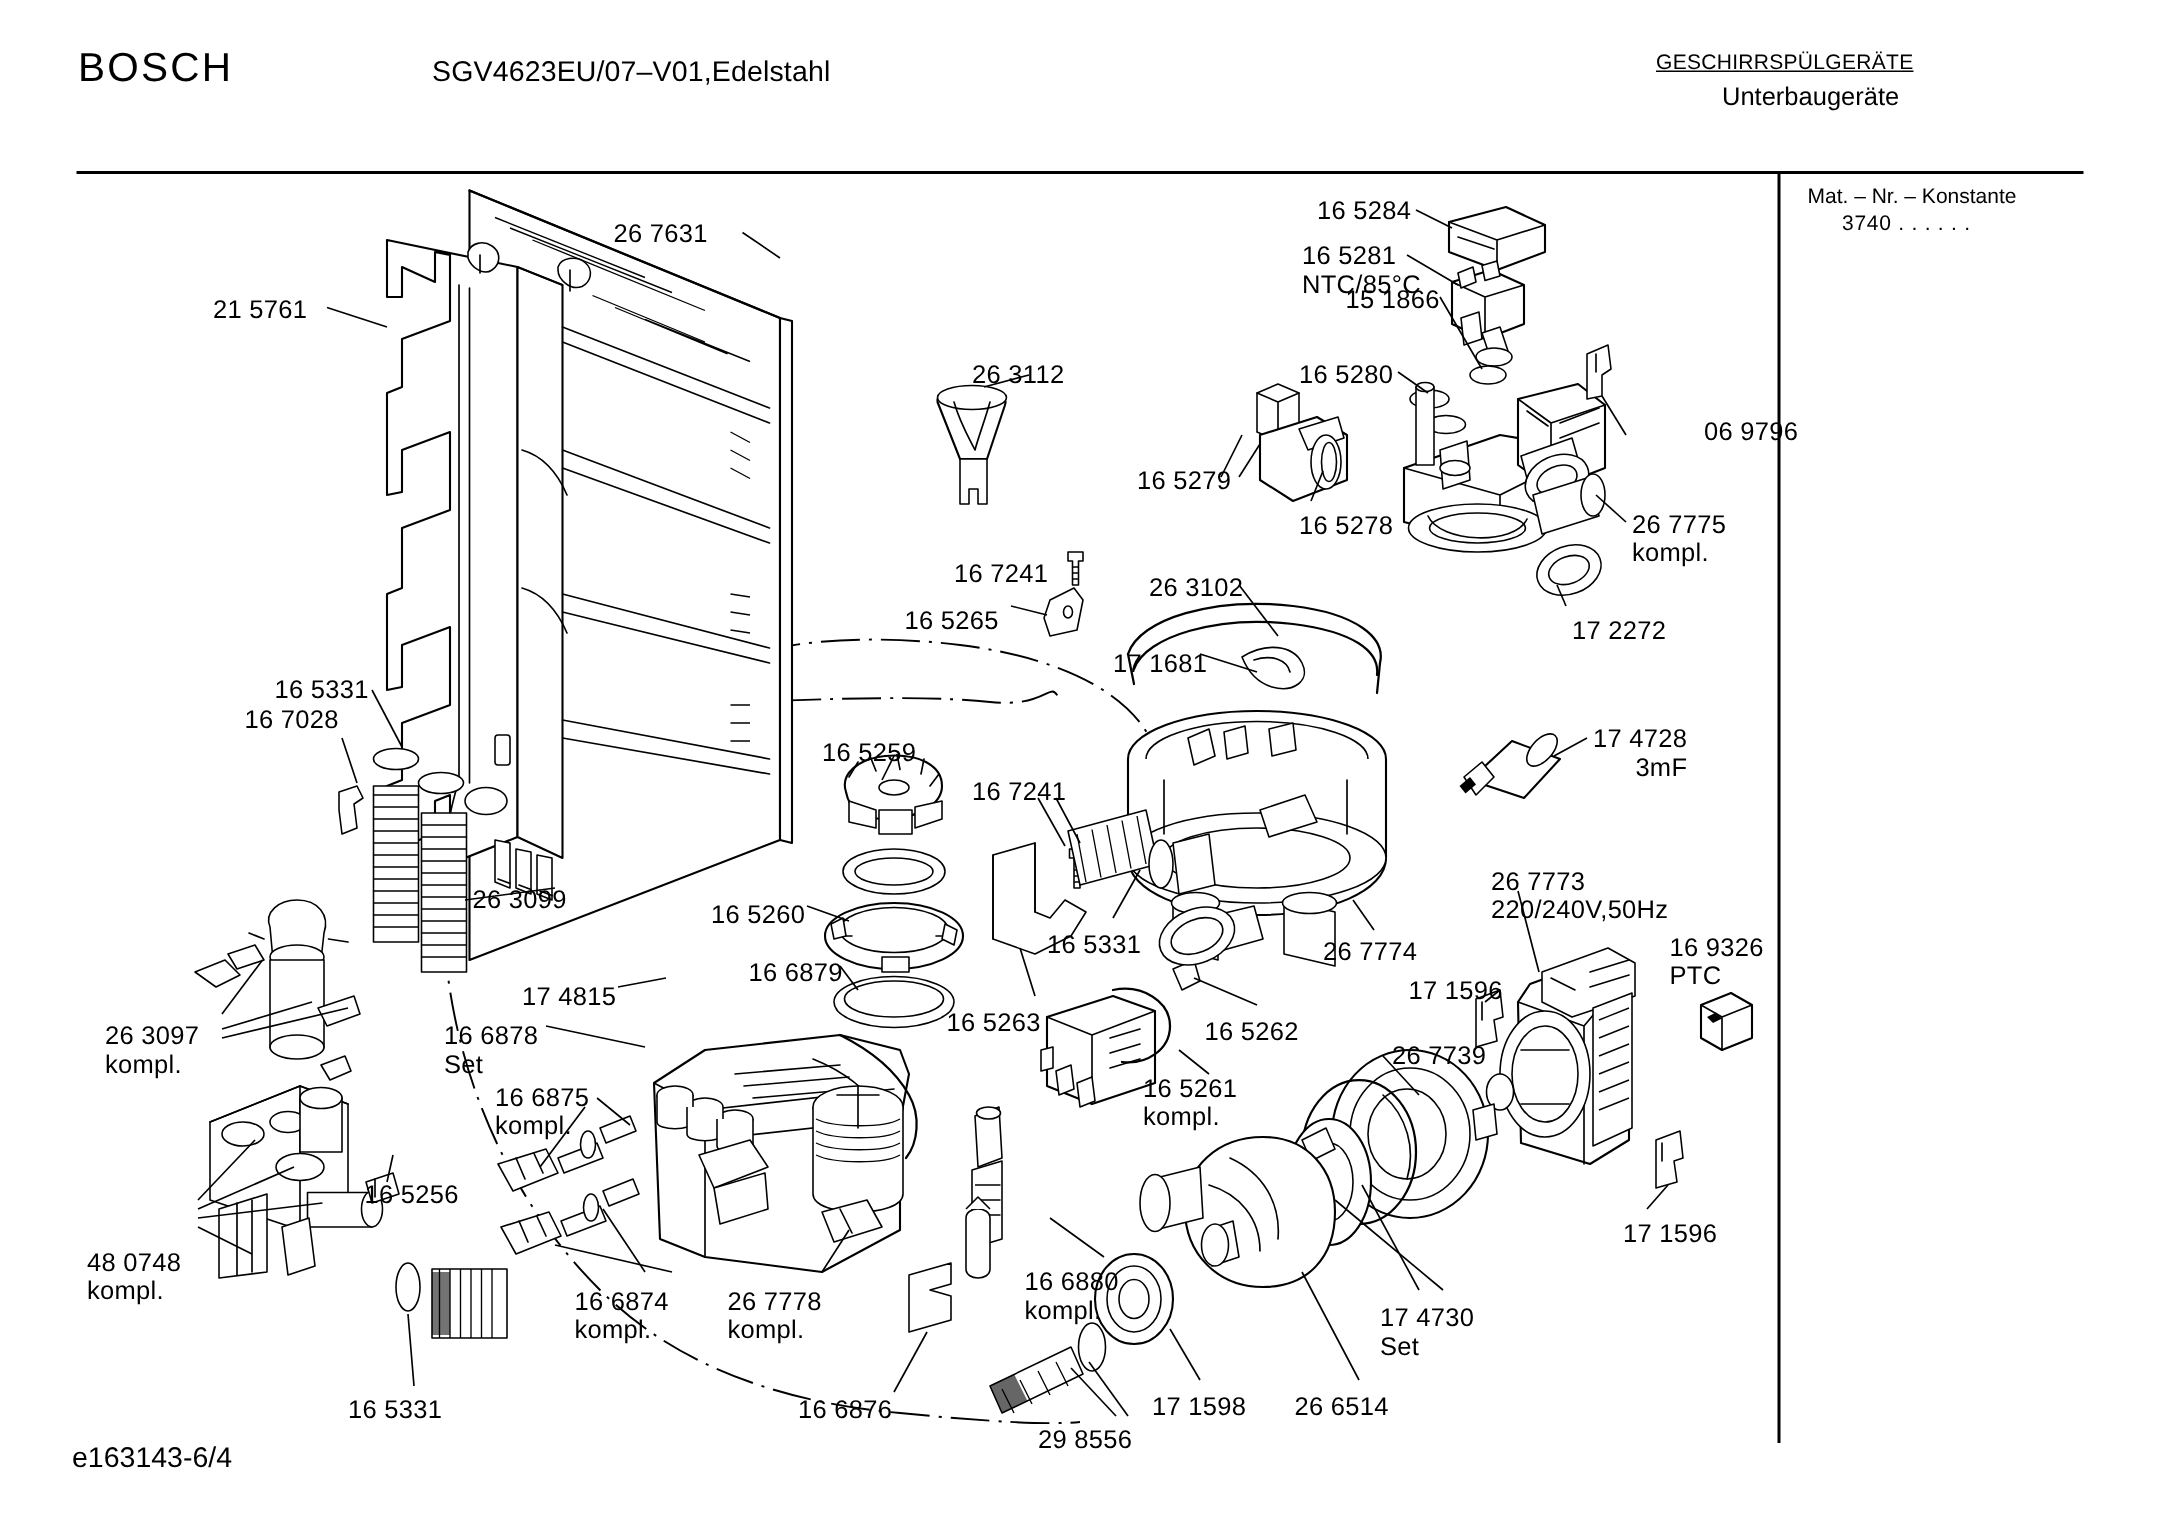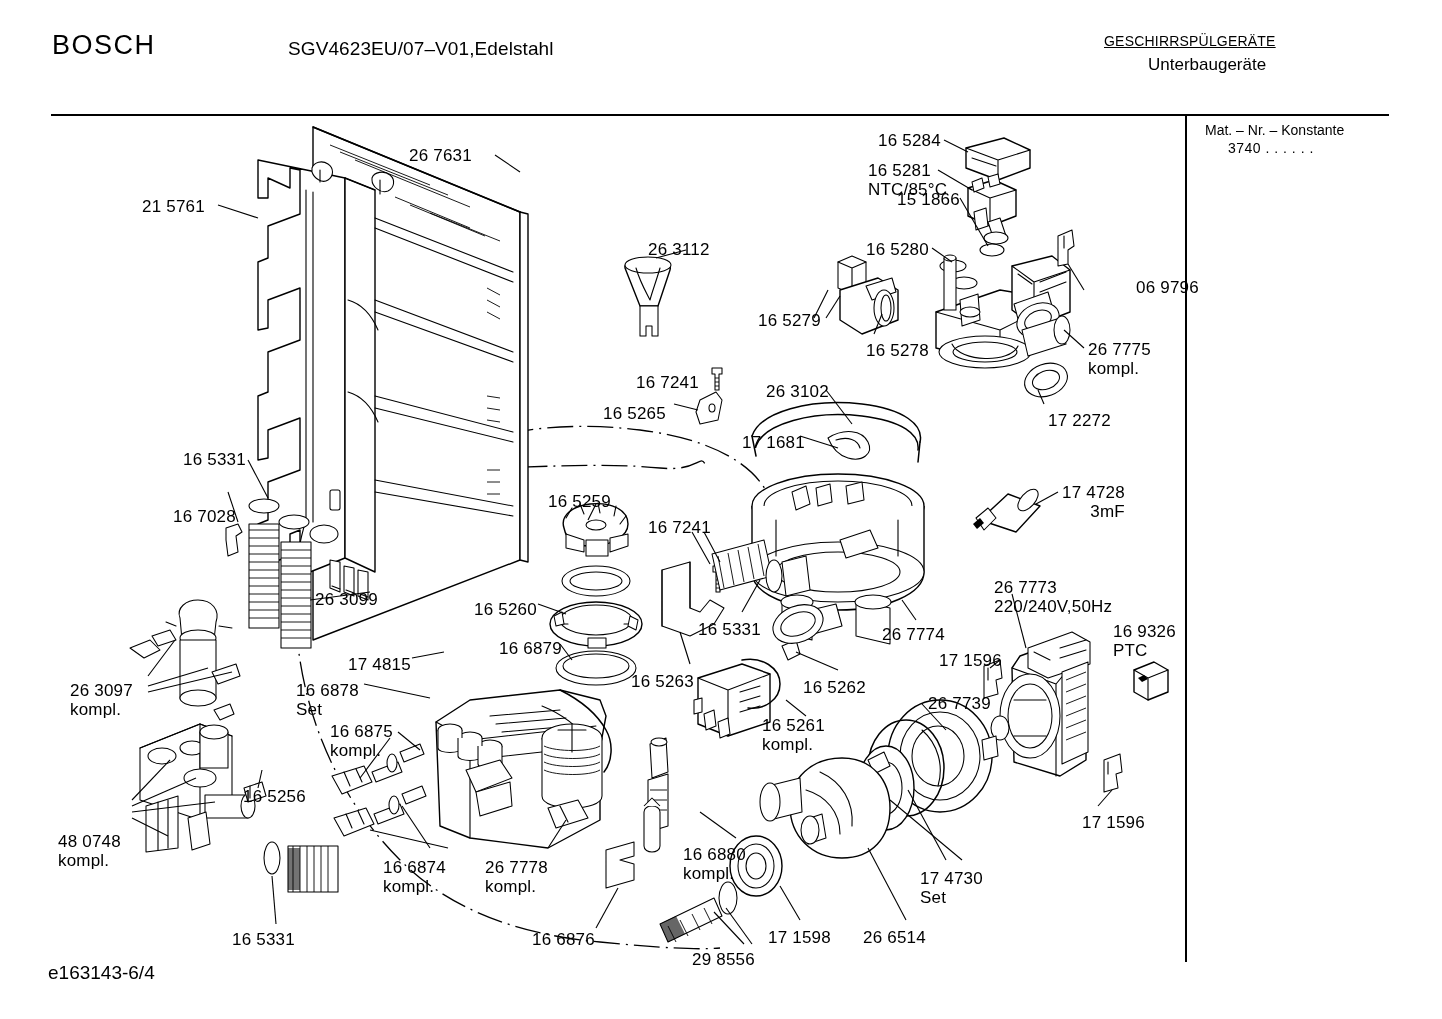--- a/index.html
+++ b/index.html
@@ -544,21 +544,21 @@
       <path d="M922,704 L946,730"></path>
       <path d="M946,860 L908,790"></path>
       <path d="M962,860 L890,800"></path>
     </g>
   </svg>
 
   <div id="labels">
       <div class="lbl" style="left: 142px; top: 197px;"><span>21 5761</span></div>
       <div class="lbl" style="left: 409px; top: 146px;"><span>26 7631</span></div>
       <div class="lbl" style="left: 183px; top: 450px;"><span>16 5331</span></div>
-      <div class="lbl" style="left: 163px; top: 507px; margin-left: 10px;"><span>16 7028</span></div>
+      <div class="lbl" style="left: 163px; top: 470px;"><span>16 7028</span></div>
       <div class="lbl" style="left: 315px; top: 590px;"><span>26 3099</span></div>
       <div class="lbl" style="left: 70px; top: 681px;"><span>26 3097</span><span class="sub">kompl.</span></div>
       <div class="lbl" style="left: 58px; top: 800px; margin-top: 32px;"><span>48 0748</span><span class="sub">kompl.</span></div>
       <div class="lbl" style="left: 243px; top: 787px;"><span>16 5256</span></div>
       <div class="lbl" style="left: 232px; top: 930px;"><span>16 5331</span></div>
       <div class="lbl" style="left: 348px; top: 655px;"><span>17 4815</span></div>
       <div class="lbl" style="left: 296px; top: 681px;"><span>16 6878</span><span class="sub">Set</span></div>
       <div class="lbl" style="left: 330px; top: 722px;"><span>16 6875</span><span class="sub">kompl.</span></div>
       <div class="lbl" style="left: 383px; top: 858px;"><span>16 6874</span><span class="sub">kompl.</span></div>
       <div class="lbl" style="left: 485px; top: 858px;"><span>26 7778</span><span class="sub">kompl.</span></div>

